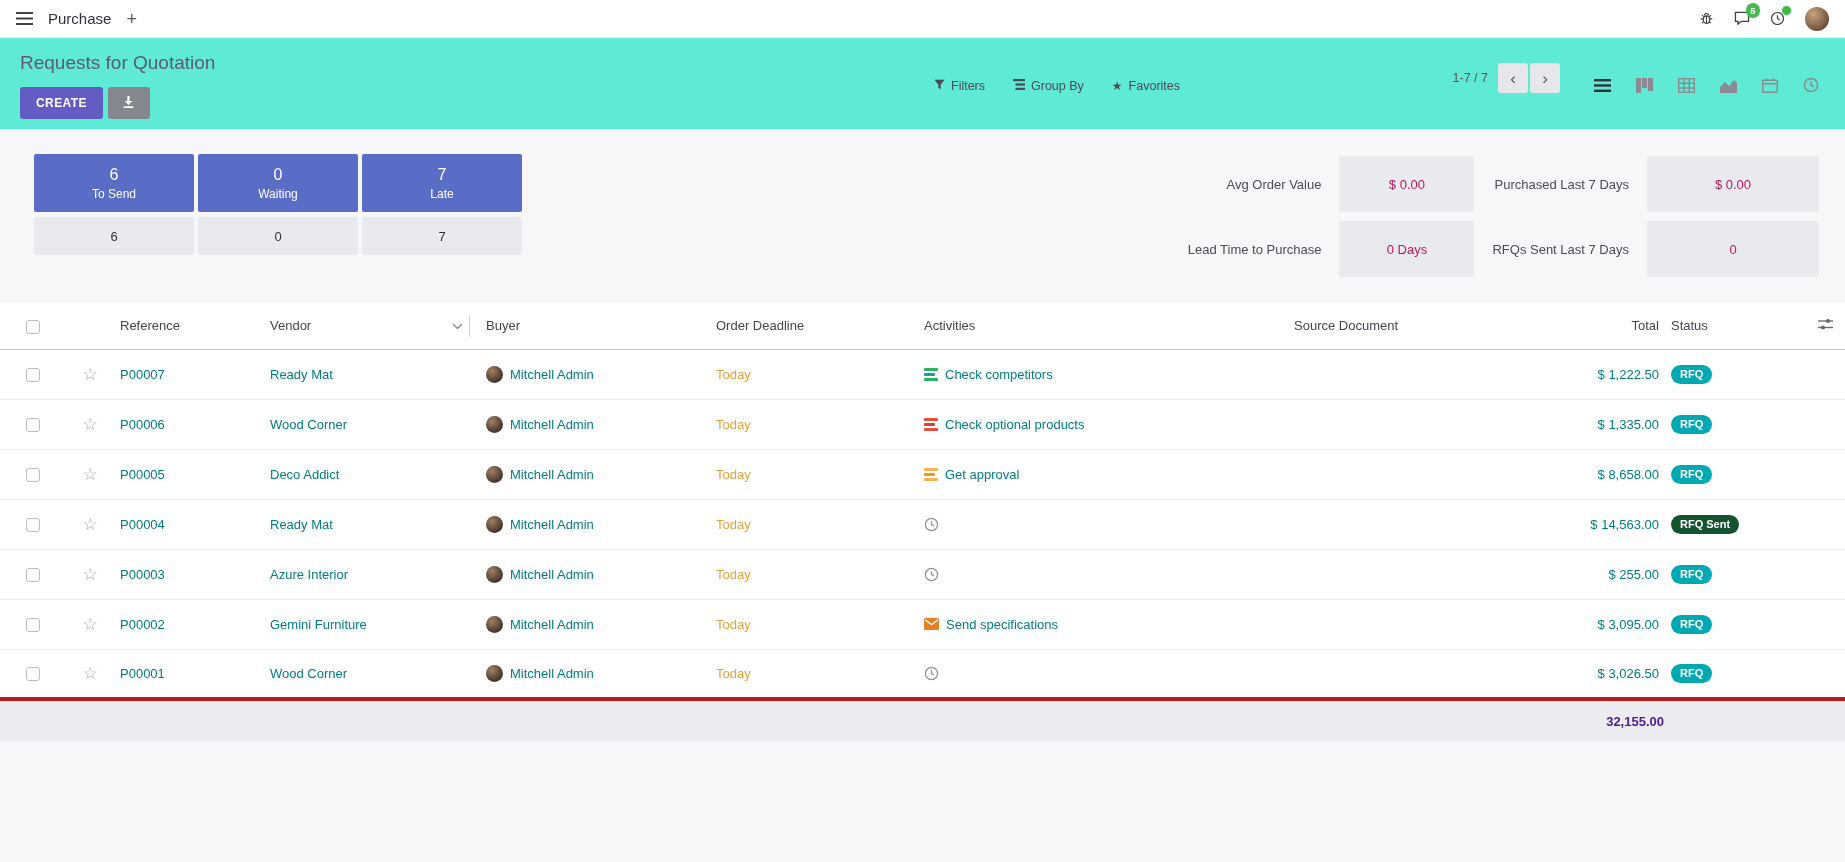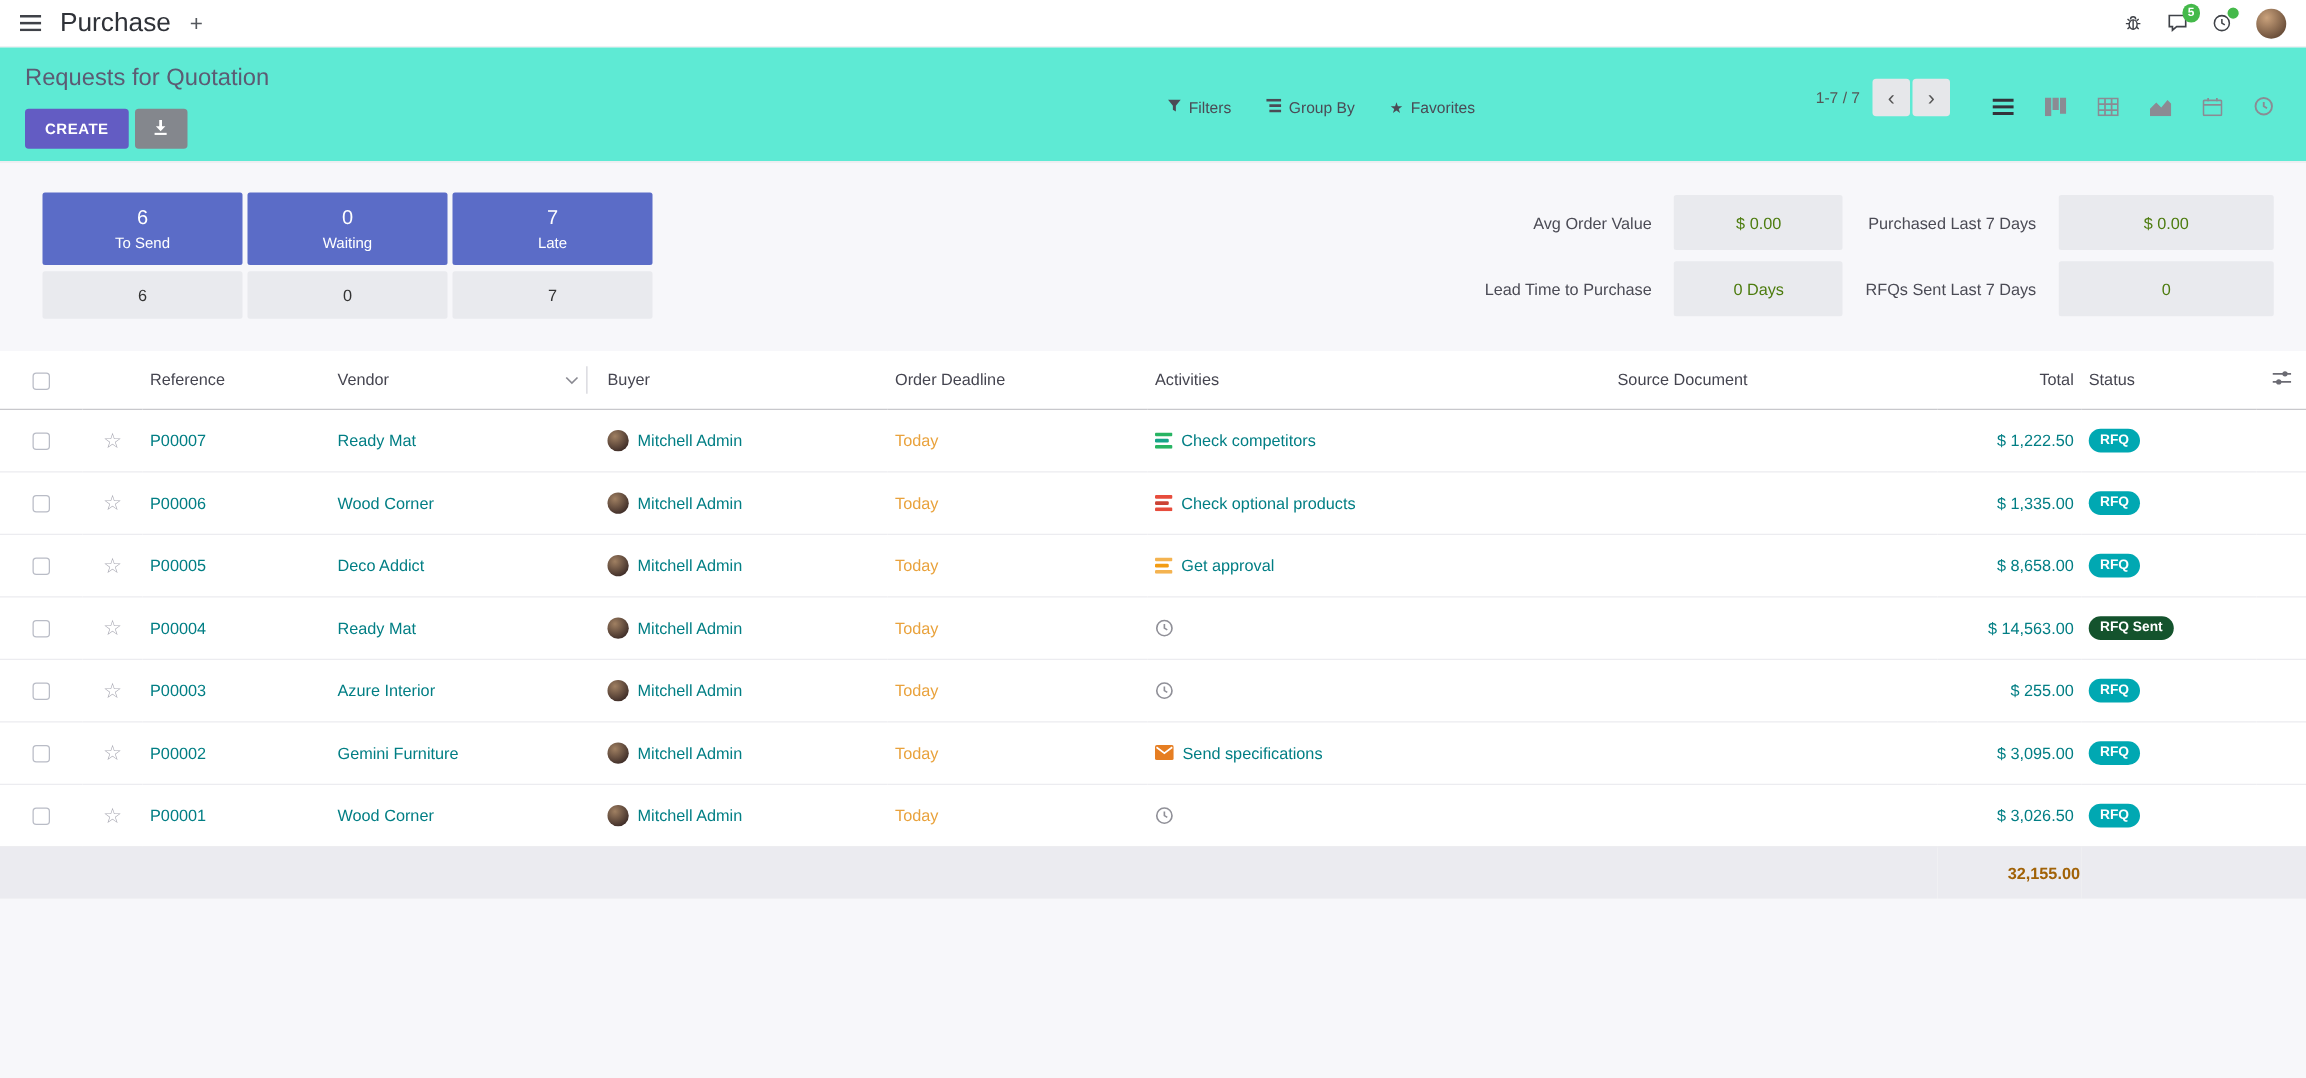--- a/index.html
+++ b/index.html
@@ -4,21 +4,21 @@
 <style>
   *{box-sizing:border-box;}
   html,body{margin:0;padding:0;background:#fff;}
   body{font-family:"Liberation Sans",sans-serif;color:#444;overflow:hidden;}
   .app{width:1845px;height:862px;display:flex;flex-direction:column;overflow:hidden;background:#fff;}
 
   
   .topbar{flex:0 0 38px;display:flex;align-items:center;justify-content:space-between;padding:0 16px;background:#fff;border-bottom:1px solid #ececef;}
   .topbar-left{display:flex;align-items:center;gap:15px;}
   .icon-btn{display:inline-flex;align-items:center;background:none;border:none;padding:0;cursor:pointer;}
-  .app-name{font-size:21px;color:#2f3238;cursor:pointer;}
+  .app-name{font-size:15px;color:#2f3238;cursor:pointer;}
   .plus{font-size:18px;color:#55585e;cursor:pointer;line-height:1;}
   .topbar-right{display:flex;align-items:center;gap:20px;}
   .tb-icon{position:relative;display:inline-flex;cursor:pointer;}
   .green-badge{position:absolute;top:-8px;right:-10px;background:#44b94a;color:#fff;font-size:9.5px;line-height:1;padding:2.5px 4.5px;border-radius:8px;font-weight:bold;}
   .green-dot{position:absolute;top:-6px;right:-7px;width:11px;height:11px;border-radius:50%;background:#44b94a;border:1px solid #fff;}
   .avatar-top{width:24px;height:24px;border-radius:50%;background:radial-gradient(circle at 35% 30%,#caa27c,#6b4f3a 75%);cursor:pointer;}
 
   
   .control-panel{display:flex;justify-content:space-between;align-items:flex-start;padding:14px 20px 10px;background:#5eead4;}
   .cp-left h1{margin:0;font-size:19px;font-weight:400;color:#5c5b73;}
@@ -51,41 +51,41 @@
   .dash-label{font-size:12.5px;color:#4b4b55;display:flex;align-items:center;}
   .dash-label.h-blue{height:58px;}
   .dash-label.h-gray{height:38px;}
   .tile-col{display:flex;flex-direction:column;gap:5px;width:160px;}
   .tile-blue{height:58px;background:#5b6cc7;border:none;border-radius:2px;color:#fff;display:flex;flex-direction:column;align-items:center;justify-content:center;gap:3px;cursor:pointer;font-family:"Liberation Sans",sans-serif;}
   .tile-count{font-size:16px;}
   .tile-label{font-size:12px;}
   .tile-gray{height:38px;background:#e9eaee;border:none;border-radius:2px;color:#333;font-size:13px;display:flex;align-items:center;justify-content:center;cursor:pointer;font-family:"Liberation Sans",sans-serif;}
   .dash-right{display:grid;grid-template-columns:auto 135px auto 172px;gap:9px 18px;align-content:start;align-items:center;margin-top:2px;}
   .kpi-label{font-size:13px;color:#4b4b55;text-align:right;white-space:nowrap;}
-  .kpi-value{background:#e9eaee;height:44px;display:flex;align-items:center;justify-content:center;font-size:13px;color:#4d7c0f;border-radius:2px;}
+  .kpi-value{background:#e9eaee;height:56px;display:flex;align-items:center;justify-content:center;font-size:13px;color:#be185d;border-radius:2px;}
 
   
   table{width:100%;border-collapse:collapse;table-layout:fixed;background:#fff;}
   thead th{height:46px;font-size:13px;color:#454550;font-weight:400;text-align:left;padding:0 6px;border-bottom:1px solid #c8c8cc;background:#fff;cursor:pointer;}
   .th-flex{display:flex;align-items:center;justify-content:space-between;padding-right:4px;}
   .v-resize{border-left:1px solid #d4d4da;height:22px;margin-left:6px;}
   tbody td{height:50px;padding:0 6px;font-size:13px;color:#444;border-bottom:1px solid #ececf0;background:#fff;vertical-align:middle;}
   .col-cb,.th-cb{text-align:center;}
   .col-star{text-align:center;}
   .star-icon{font-size:17px;color:#ababb5;cursor:pointer;}
   .lnk{color:#017e84;cursor:pointer;}
   .deadline{color:#e9a23c;}
   .cell-flex{display:flex;align-items:center;gap:7px;}
   .avatar-sm{width:17px;height:17px;border-radius:50%;background:radial-gradient(circle at 35% 30%,#a08062,#42302a 75%);display:inline-block;flex:none;}
   .act-ic{display:inline-flex;flex:none;}
   .total-cell{text-align:right;color:#017e84;}
   .th-right{text-align:right;}
   .badge{display:inline-block;background:#00a8b2;color:#fff;font-size:11px;font-weight:bold;padding:3.5px 9px;border-radius:11px;white-space:nowrap;}
   .badge.green{background:#14532d;}
-  tfoot td{height:42px;background:#ebebf0;border-top:1px solid #b91c1c;font-weight:bold;color:#a16207;font-size:13px;}
+  tfoot td{height:42px;background:#ebebf0;border-top:4px solid #b91c1c;font-weight:bold;color:#4c1d95;font-size:13px;}
   .foot-total{text-align:right;}
   input[type=checkbox]{appearance:none;-webkit-appearance:none;width:14px;height:14px;border:1px solid #b9bcc6;border-radius:3px;background:#fff;margin:0;cursor:pointer;vertical-align:middle;}
 </style>
 </head>
 <body>
 
 <div class="app">
 
   <header class="topbar">
     <div class="topbar-left">

